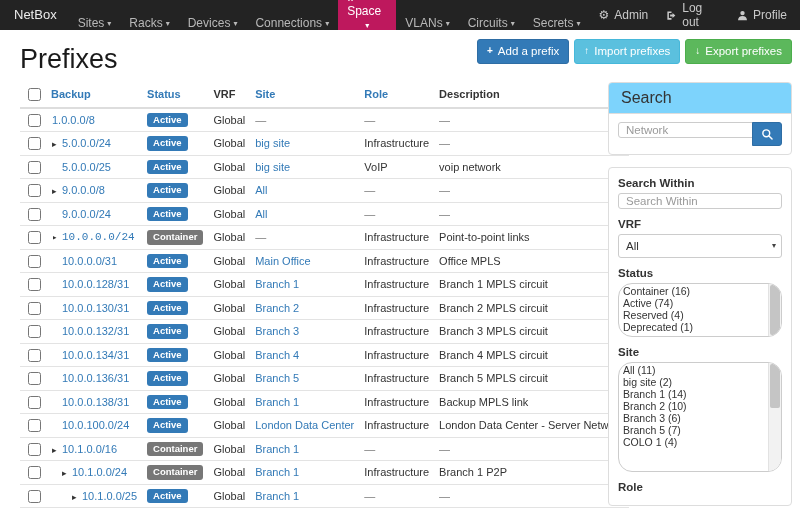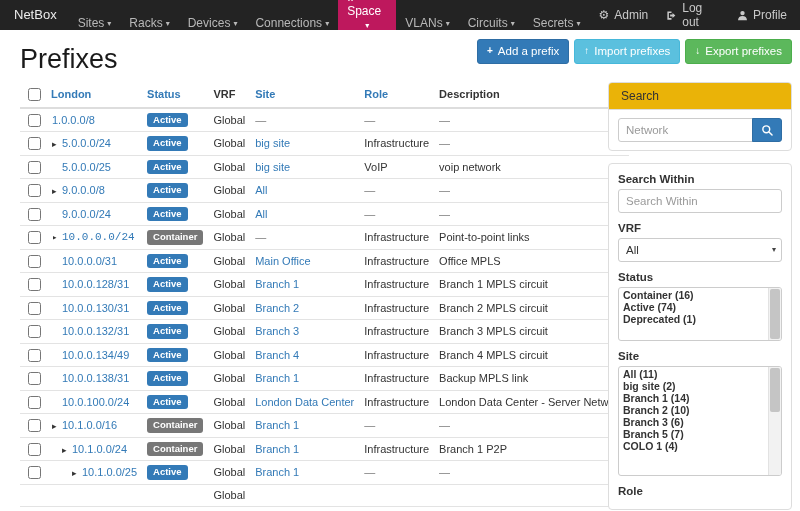--- a/index.html
+++ b/index.html
@@ -34,33 +34,33 @@
 .col-checkbox{width:26px;padding-left:8px!important;}
 .col-prefix{width:100px}.col-status{width:50px}.col-vrf{width:46px}.col-site{width:104px}.col-role{width:74px}
 input[type=checkbox]{width:13px;height:13px;margin:0;vertical-align:middle;}
 .link{color:#337ab7;}
 .muted{color:#7a7a7a;}
 .status-badge{display:inline-block;padding:2px 6px 3px;font-size:9.5px;font-weight:bold;color:#fff;border-radius:3px;line-height:1;}
 .expand-caret{display:inline-block;width:10px;color:#333;font-size:9px;}
 
 .sidebar{width:184px;flex-shrink:0;}
 .panel{border:1px solid #ddd;border-radius:4px;margin-bottom:12px;background:#fff;}
-.panel-heading{background:#eab308;border-bottom:1px solid #ddd;padding:6px 12px;font-size:12px;color:#333;border-radius:3px 3px 0 0;}
+.panel-heading{background:#7dd3fc;border-bottom:1px solid #ddd;padding:6px 12px;font-size:16px;color:#333;border-radius:3px 3px 0 0;}
 .panel-body{padding:8px 9px;}
 .input-group{display:flex;}
-.form-input{height:24px;border:1px solid #ccc;border-radius:3px;padding:0 7px;font-size:11.5px;width:100%;font-family:inherit;color:#333;}
+.form-input{height:16px;border:1px solid #ccc;border-radius:3px;padding:0 7px;font-size:11.5px;width:100%;font-family:inherit;color:#333;}
 .form-input::placeholder{color:#9a9a9a;}
 .input-group .form-input{border-radius:3px 0 0 3px;flex:1;min-width:0;}
 .search-btn{width:30px;height:24px;background:#337ab7;border:1px solid #2e6da4;border-radius:0 3px 3px 0;margin-left:-1px;display:flex;align-items:center;justify-content:center;cursor:pointer;padding:0;}
 .field{margin-bottom:8px;}
 .field:last-child{margin-bottom:0;}
 .field label{display:block;font-weight:bold;font-size:11.5px;margin-bottom:3px;color:#333;line-height:14px;}
 .select{height:24px;border:1px solid #ccc;border-radius:3px;background:#fff;display:flex;align-items:center;justify-content:space-between;padding:0 5px 0 7px;font-size:11.5px;cursor:pointer;}
 .select-arrow{font-size:8px;color:#444;}
-.listbox{position:relative;border:1px solid #ccc;border-radius:3px;background:#fff;overflow:hidden;font-weight:bold;}
+.listbox{position:relative;border:1px solid #ccc;border-radius:14px;background:#fff;overflow:hidden;}
 .listbox .options{padding:1px 14px 1px 1px;}
 .listbox .option{font-size:10.5px;line-height:12px;padding:0 3px;white-space:nowrap;overflow:hidden;cursor:default;}
 .listbox .scrollbar{position:absolute;top:0;right:0;bottom:0;width:13px;background:#f2f2f2;border-left:1px solid #e2e2e2;}
 .scroll-thumb{position:absolute;top:1px;left:1px;width:10px;background:#c5c5c5;border-radius:2px;}
 .status-listbox{height:54px;}
 .status-listbox .scroll-thumb{height:50px;}
 .site-listbox{height:110px;}
 .site-listbox .scroll-thumb{height:44px;}
 </style>
 </head>
@@ -155,21 +155,21 @@
             <col class="col-prefix">
             <col class="col-status">
           <col class="col-vrf">
             <col class="col-site">
             <col class="col-role">
             <col>
         </colgroup>
         <thead>
           <tr>
               <th class="col-checkbox"><input type="checkbox" style=""></th>
-              <th class="sortable"><a href="#">London</a></th>
+              <th class="sortable"><a href="#">Backup</a></th>
               <th class="sortable"><a href="#">Status</a></th>
               <th class="plain">VRF</th>
               <th class="sortable"><a href="#">Site</a></th>
               <th class="sortable"><a href="#">Role</a></th>
               <th class="plain">Description</th>
             </tr>
         </thead>
         <tbody>
             <tr>
               <td class="col-checkbox"><input type="checkbox" style=""></td>
@@ -256,26 +256,35 @@
               <td class="col-checkbox"><input type="checkbox" style=""></td>
               <td style="padding-left: 16px;"><a class="link" href="#">10.0.0.132/31</a></td>
               <td><span class="status-badge" style="background: rgb(51, 122, 183);">Active</span></td>
               <td>Global</td>
               <td><a class="link" href="#">Branch 3</a></td>
               <td>Infrastructure</td>
               <td>Branch 3 MPLS circuit</td>
             </tr>
             <tr>
               <td class="col-checkbox"><input type="checkbox" style=""></td>
-              <td style="padding-left: 16px;"><a class="link" href="#">10.0.0.134/49</a></td>
+              <td style="padding-left: 16px;"><a class="link" href="#">10.0.0.134/31</a></td>
               <td><span class="status-badge" style="background: rgb(51, 122, 183);">Active</span></td>
               <td>Global</td>
               <td><a class="link" href="#">Branch 4</a></td>
               <td>Infrastructure</td>
               <td>Branch 4 MPLS circuit</td>
+            </tr>
+            <tr>
+              <td class="col-checkbox"><input type="checkbox" style=""></td>
+              <td style="padding-left: 16px;"><a class="link" href="#">10.0.0.136/31</a></td>
+              <td><span class="status-badge" style="background: rgb(51, 122, 183);">Active</span></td>
+              <td>Global</td>
+              <td><a class="link" href="#">Branch 5</a></td>
+              <td>Infrastructure</td>
+              <td>Branch 5 MPLS circuit</td>
             </tr>
             <tr>
               <td class="col-checkbox"><input type="checkbox" style=""></td>
               <td style="padding-left: 16px;"><a class="link" href="#">10.0.0.138/31</a></td>
               <td><span class="status-badge" style="background: rgb(51, 122, 183);">Active</span></td>
               <td>Global</td>
               <td><a class="link" href="#">Branch 1</a></td>
               <td>Infrastructure</td>
               <td>Backup MPLS link</td>
             </tr>
@@ -358,20 +367,21 @@
               <span>All</span>
               <span class="select-arrow icon">▾</span>
             </div>
           </div>
           <div class="field">
             <label>Status</label>
             <div class="listbox status-listbox">
               <div class="options">
                   <div class="option">Container (16)</div>
                   <div class="option">Active (74)</div>
+                  <div class="option">Reserved (4)</div>
                   <div class="option">Deprecated (1)</div>
                 </div>
               <div class="scrollbar">
                   <div class="scroll-thumb"></div>
                 </div>
             </div>
           </div>
           <div class="field">
             <label>Site</label>
             <div class="listbox site-listbox">

